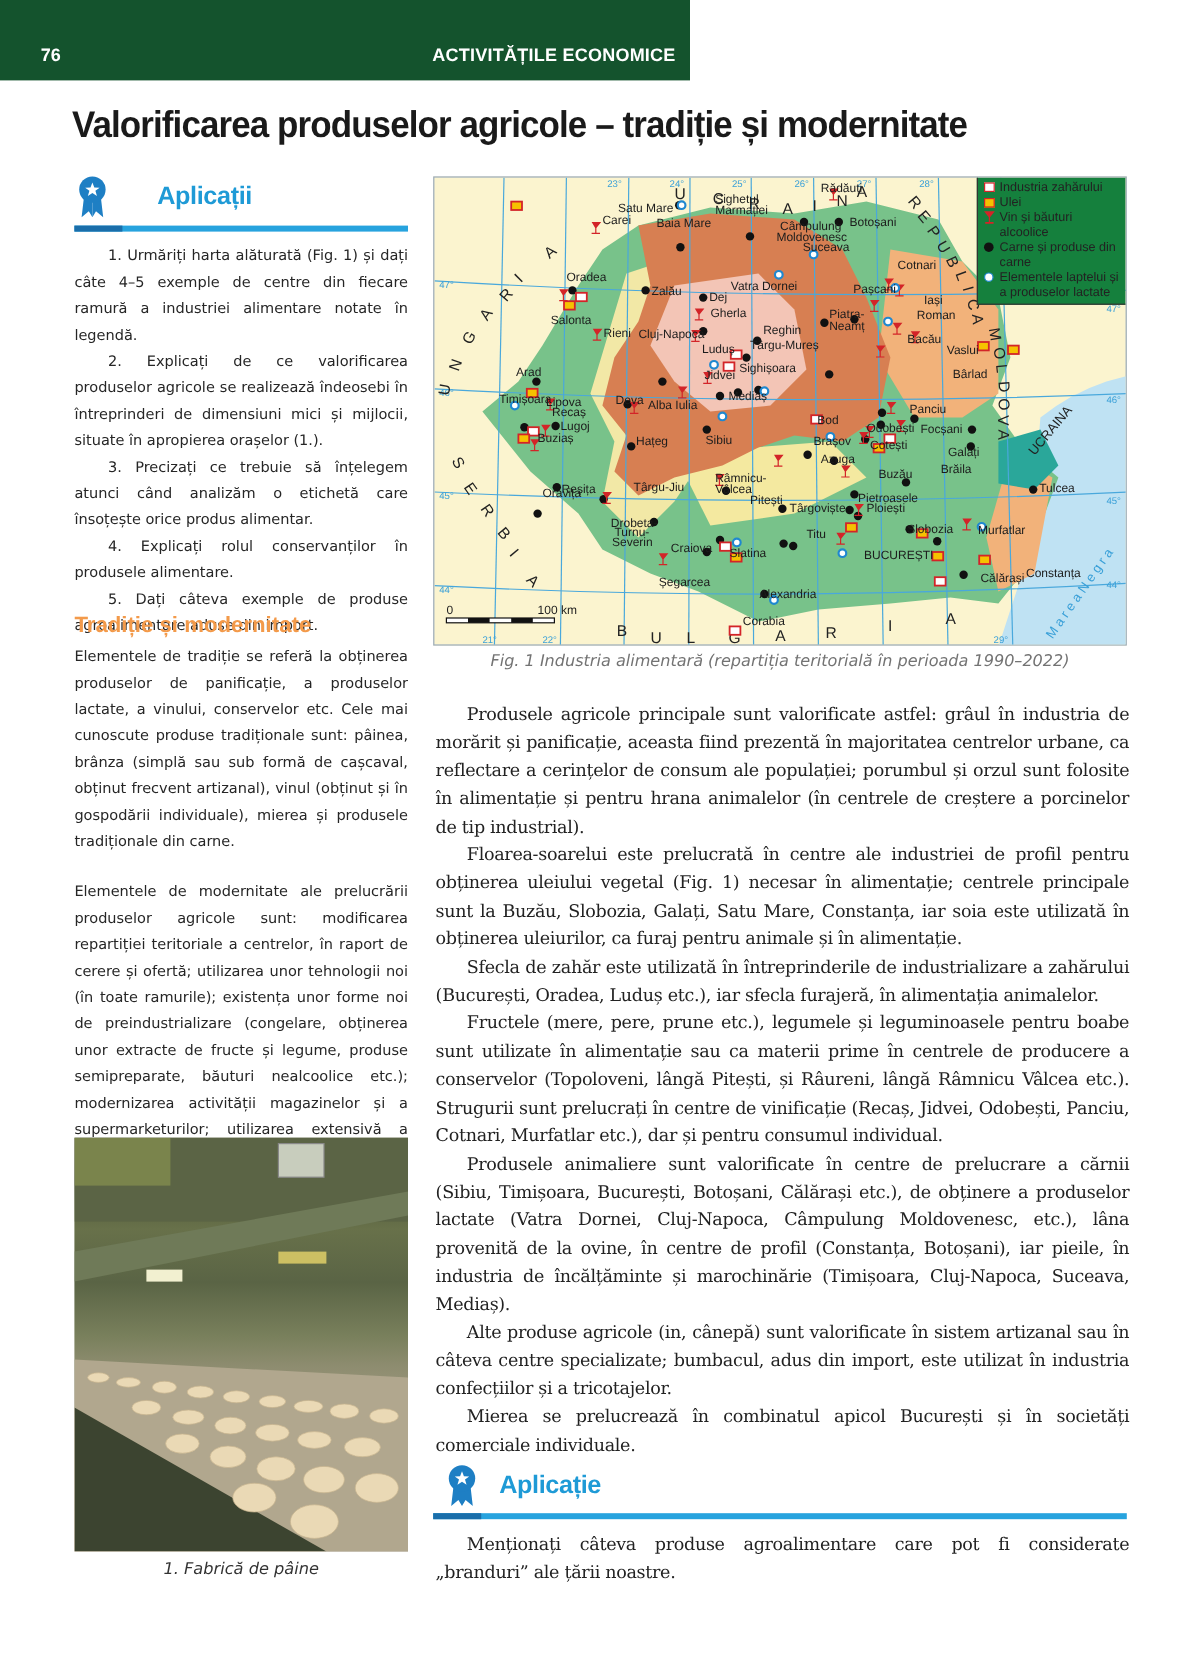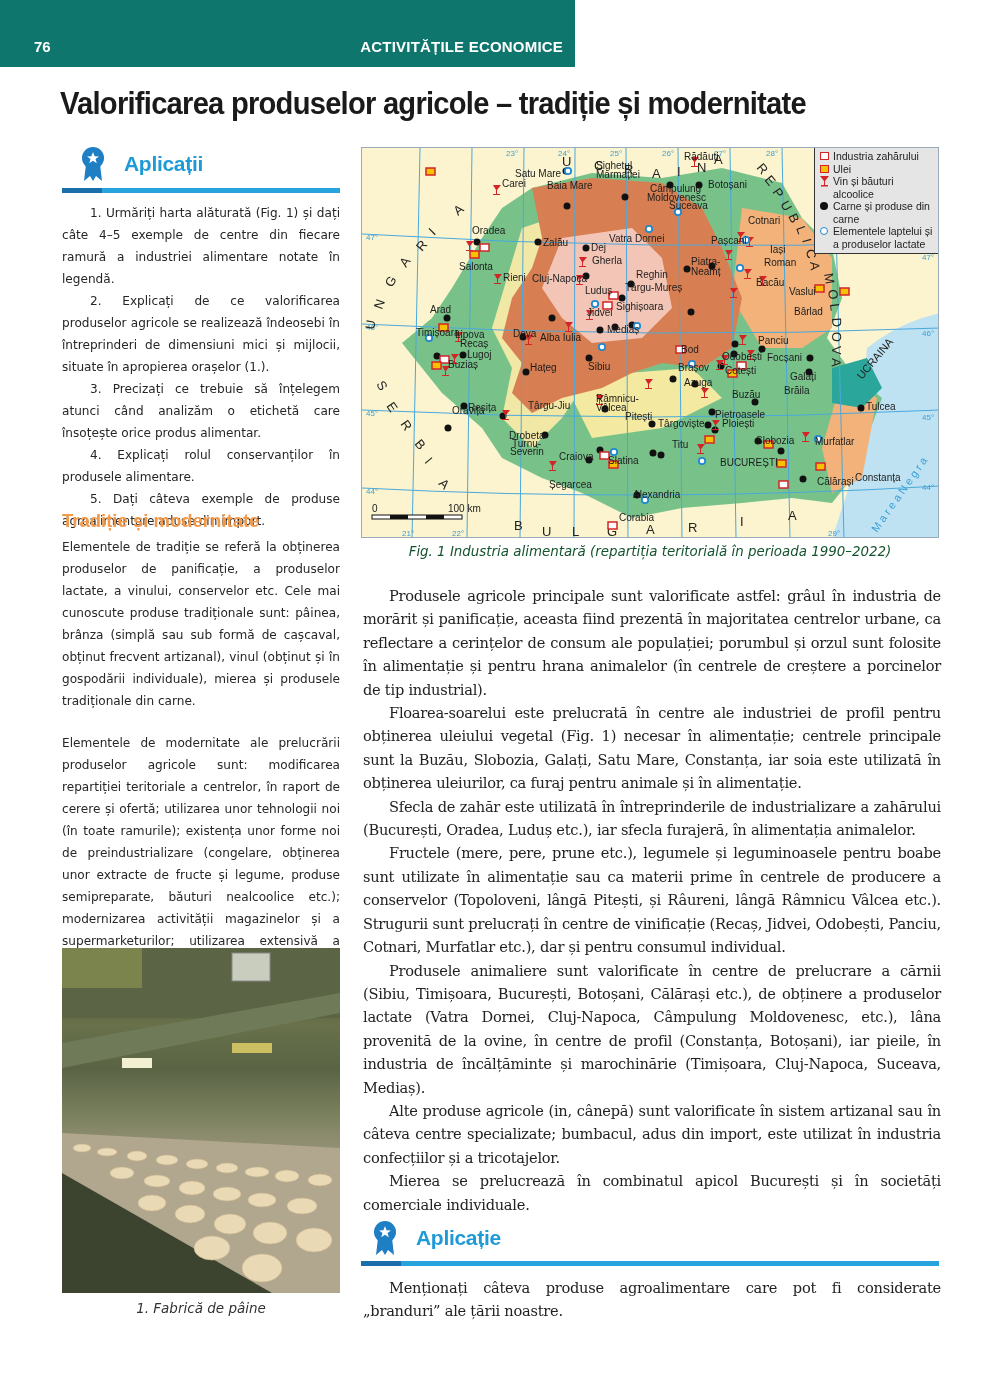--- a/index.html
+++ b/index.html
@@ -1,19 +1,19 @@
 <!DOCTYPE html>
 <html><head>
 <meta charset="utf-8">
 <style>
   * { box-sizing: border-box; margin: 0; padding: 0; }
   html, body { width: 1000px; height: 1390px; background: #ffffff; overflow: hidden; }
   body { position: relative; font-family: "DejaVu Sans", sans-serif; color: #1f1f1f; }
 
-  .header-bar { position: absolute; left: 0; top: 0; width: 575px; height: 67px; background: #0f766e; }
+  .header-bar { position: absolute; left: 0; top: 0; width: 575px; height: 67px; background: #14532d; }
   .page-number { position: absolute; left: 34px; top: 38px; font-family: "Liberation Sans", sans-serif; font-weight: bold; font-size: 15px; color: #fff; }
   .section-name { position: absolute; right: 12px; top: 38px; font-family: "Liberation Sans", sans-serif; font-weight: bold; font-size: 15px; color: #fff; letter-spacing: 0.2px; }
 
   .page-title { position: absolute; left: 60px; top: 86px; font-family: "Liberation Sans", sans-serif; font-weight: bold; font-size: 31px; color: #1a1a1a; letter-spacing: -0.8px; transform: scaleX(0.94); transform-origin: left; white-space: nowrap; }
 
   .app-box-head { position: absolute; display: flex; align-items: center; }
   .app-box-head .badge { width: 26px; height: 36px; margin-right: 18px; }
   .app-box-head .ttl { font-family: "Liberation Sans", sans-serif; font-weight: bold; font-size: 21px; color: #1e9ad6; letter-spacing: -0.3px; }
   .app-rule { position: absolute; height: 5px; background: #27a3de; }
   .app-rule::before { content: ""; position: absolute; left: 0; top: 0; width: 40px; height: 5px; background: #1a6eaa; }
@@ -23,48 +23,48 @@
   .left-col.noindent p { text-indent: 0; }
 
   .subhead { position: absolute; left: 62px; top: 510px; font-family: "Liberation Sans", sans-serif; font-weight: bold; font-size: 18.5px; color: #f39a4a; }
 
   .photo { position: absolute; left: 62px; top: 948px; width: 278px; height: 345px; overflow: hidden;
     background: linear-gradient(180deg, #6e7352 0%, #4f5838 12%, #68714a 22%, #5a6445 35%, #79805c 48%, #8d8c6f 55%, #a79f86 70%, #b9ae94 85%, #a89d86 100%); }
   .photo-caption { position: absolute; left: 62px; top: 1300px; width: 278px; text-align: center; font-style: italic; font-size: 13.5px; color: #333; }
 
   .map { position: absolute; left: 361px; top: 147px; width: 578px; height: 391px; border: 1px solid #9ab; overflow: hidden; background: #fbf4cf; }
   .map svg { position: absolute; left: 0; top: 0; }
-  .legend { position: absolute; right: 0; top: 0; width: 124px; background: #e5e5e5; border-left: 1px solid #333; border-bottom: 1px solid #333; padding: 2px 4px 3px 4px; font-family: "Liberation Sans", sans-serif; font-size: 10.5px; line-height: 12.5px; color: #222; }
+  .legend { position: absolute; right: 0; top: 0; width: 124px; background: #15803d; border-left: 1px solid #333; border-bottom: 1px solid #333; padding: 2px 4px 3px 4px; font-family: "Liberation Sans", sans-serif; font-size: 10.5px; line-height: 12.5px; color: #222; }
   .legend .row { display: flex; align-items: flex-start; }
   .legend .sym { width: 11px; height: 12px; flex: 0 0 11px; margin-right: 3px; position: relative; }
   .legend .sugar { position: absolute; left: 1px; top: 2px; width: 9px; height: 8px; border: 1.6px solid #d32428; background: #fff; }
   .legend .oil { position: absolute; left: 1px; top: 2px; width: 9px; height: 8px; border: 1.6px solid #d32428; background: #f6c200; }
   .legend .meat { position: absolute; left: 1px; top: 2px; width: 8px; height: 8px; border-radius: 50%; background: #111; }
   .legend .milk { position: absolute; left: 1px; top: 2px; width: 8px; height: 8px; border-radius: 50%; border: 1.8px solid #1f88d0; background: #fff; }
 
-  .fig-caption { position: absolute; left: 361px; top: 544px; width: 578px; text-align: center; font-style: italic; font-size: 13.4px; color: #14532d; }
+  .fig-caption { position: absolute; left: 361px; top: 544px; width: 578px; text-align: center; font-style: italic; font-size: 13.4px; color: #737373; }
 
   .right-col { position: absolute; left: 363px; width: 578px; font-family: "DejaVu Serif", serif; font-size: 14.6px; line-height: 23.4px; color: #222; text-align: justify; letter-spacing: -0.25px; }
   .right-col p { text-indent: 26px; }
 
   .map-label { font-family: "Liberation Sans", sans-serif; font-size: 10px; fill: #1c1c1c; }
   .country { font-family: "Liberation Sans", sans-serif; font-size: 13px; fill: #222; letter-spacing: 0px; }
   .deg { font-family: "Liberation Sans", sans-serif; font-size: 8px; fill: #3aa0d8; }
 </style>
 </head>
 <body>
 
 <div class="header-bar">
   <span class="page-number">76</span>
   <span class="section-name">ACTIVITĂȚILE ECONOMICE</span>
 </div>
 
 <h1 class="page-title">Valorificarea produselor agricole – tradiție și modernitate</h1>
 
-<div class="app-box-head" style="left:80px; top:146px;">
+<div class="app-box-head" style="left:64px; top:146px;gap:23px;">
   <svg class="badge" viewBox="0 0 26 36">
     <path d="M6 18 L4 35 L10 30 L13 35 L13 20 Z" fill="#1e7fc4"></path>
     <path d="M20 18 L22 35 L16 30 L13 35 L13 20 Z" fill="#1e7fc4"></path>
     <circle cx="13" cy="12" r="11" fill="#1e7fc4"></circle>
     <path d="M13 6 L14.6 10.3 L19 10.4 L15.5 13 L16.8 17.3 L13 14.8 L9.2 17.3 L10.5 13 L7 10.4 L11.4 10.3 Z" fill="#fff"></path>
   </svg>
   <span class="ttl">Aplicații</span>
 </div>
 <div class="app-rule" style="left:62px; top:188px; width:278px;"></div>
 

